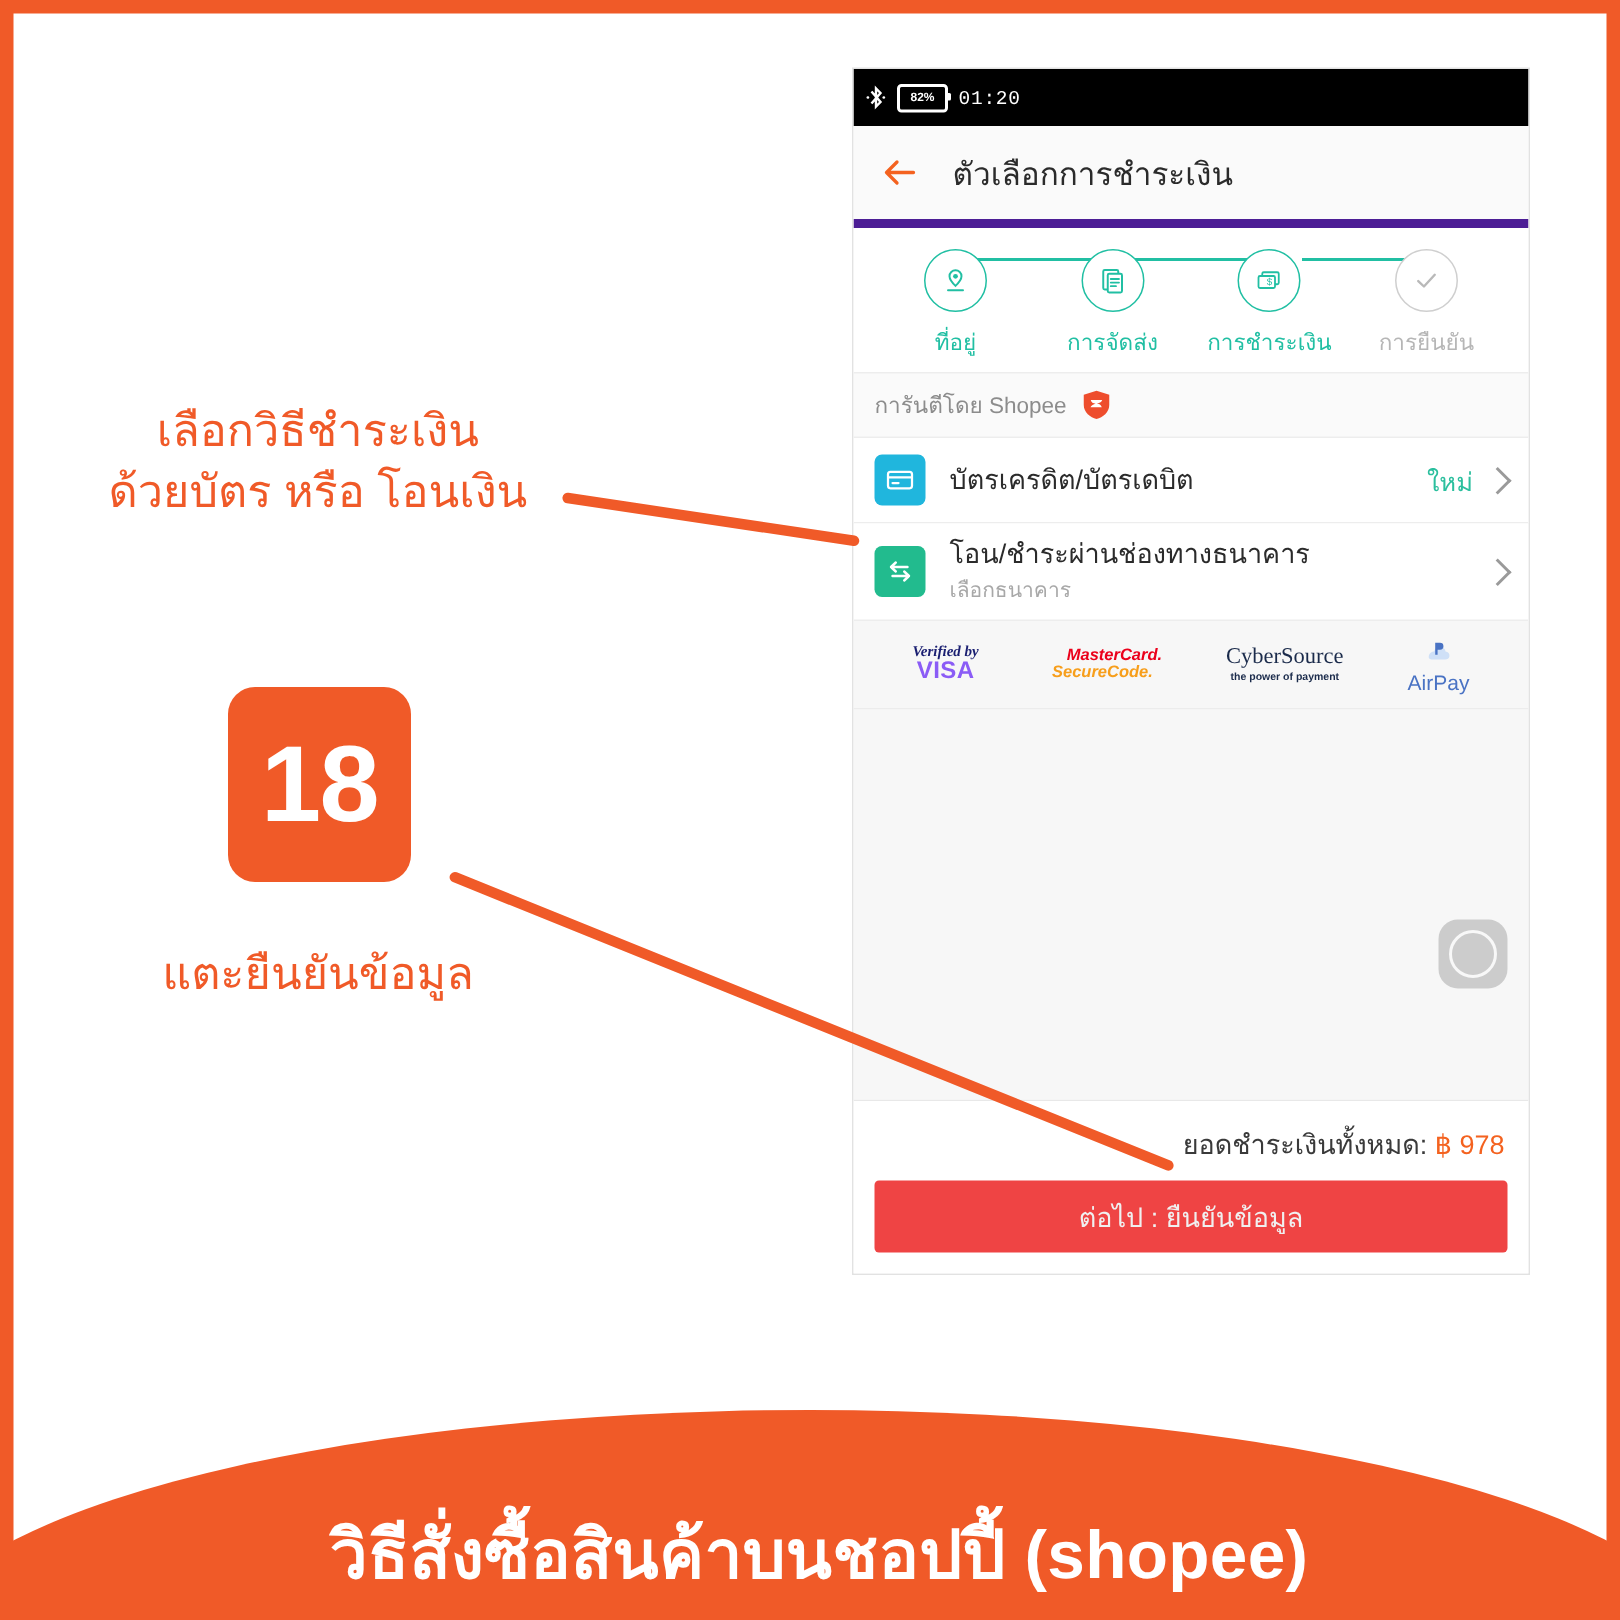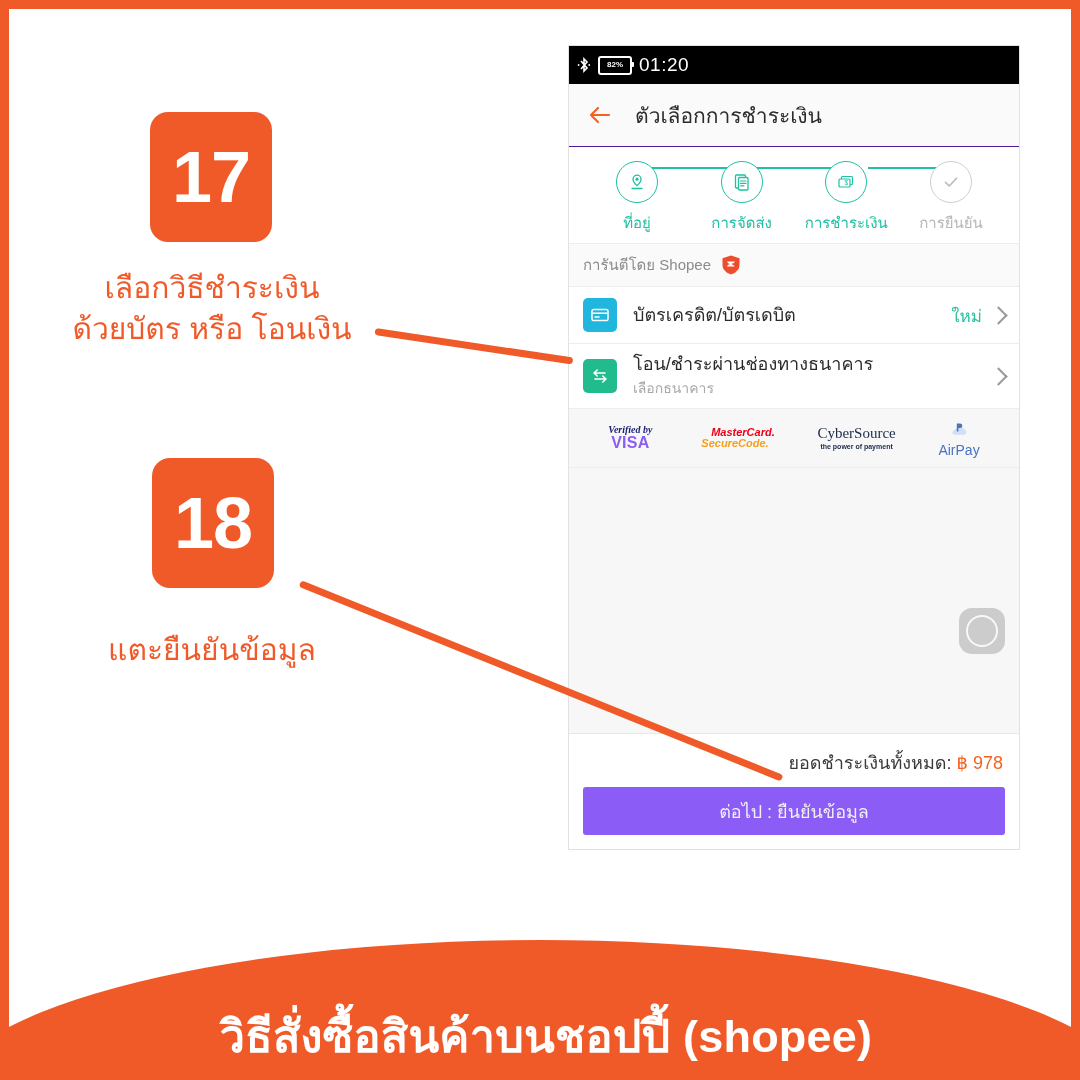--- a/index.html
+++ b/index.html
@@ -89,26 +89,26 @@
         font-weight:bold;font-size:13px;line-height:15px;text-align:center;font-family:"Liberation Serif",serif;}
   .ic-pin{width:16px;height:16px;border-radius:50%;background:#fff;color:#000;
         font-size:12px;font-weight:bold;line-height:16px;text-align:center;font-family:"Liberation Serif",serif;}
   .ic-bt{font-size:15px;line-height:1;}
   .batt{
     width:30px;height:15px;border:2px solid #fff;border-radius:3px;position:relative;
     display:flex;align-items:center;justify-content:center;
   }
   .batt:after{content:"";position:absolute;right:-4px;top:4px;width:2px;height:5px;background:#fff;border-radius:0 1px 1px 0;}
   .batt span{font-size:8px;font-weight:bold;line-height:1;}
-  .clock{font-size:19px;letter-spacing:.5px;}
+  .clock{font-size:13px;letter-spacing:.5px;font-family:Liberation Mono, monospace;}
 
   
   .appbar{
     height:62px;background:#fafafa;display:flex;align-items:center;
-    padding-left:18px;gap:22px;border-bottom:1px solid #4c1d95;
+    padding-left:18px;gap:22px;border-bottom:6px solid #4c1d95;
   }
   .back-arrow{width:26px;height:26px;flex:none;}
   .appbar-title{font-size:21px;color:#2b2b2b;}
 
   
   .stepper{background:#ffffff;padding:14px 6px 8px;position:relative;}
   .steps{display:flex;align-items:flex-end;justify-content:space-between;padding:0 14px;}
   .step{width:96px;display:flex;flex-direction:column;align-items:center;position:relative;}
   .step-circle{
     width:40px;height:40px;border-radius:50%;border:1.6px solid #21bfa3;
@@ -164,39 +164,36 @@
     position:absolute;right:14px;top:140px;width:46px;height:46px;border-radius:13px;
     background:rgba(150,150,150,.45);display:flex;align-items:center;justify-content:center;
   }
   .float-btn i{width:28px;height:28px;border-radius:50%;border:2px solid rgba(255,255,255,.85);display:block;}
 
   
   .shot-footer{background:#ffffff;border-top:1px solid #e8e8e8;padding:10px 14px 14px;}
   .total-line{text-align:right;font-size:18px;color:#3a3a3a;padding:4px 2px 10px;}
   .total-line .amt{color:#f4621f;}
   .cta{
-    height:48px;background:#8b5cf6;border-radius:3px;
+    height:48px;background:#ef4444;border-radius:3px;
     display:flex;align-items:center;justify-content:center;
     color:#f0f0f0;font-size:18px;
   }
   .flexcol{display:flex;flex-direction:column;height:100%;}
 </style>
 </head>
 <body>
 
 <div id="root">
 
   <div class="frame-edge frame-top"></div>
   <div class="frame-edge frame-left"></div>
   <div class="frame-edge frame-right"></div>
   <div class="frame-edge frame-bottom"></div>
 
-  <div class="badge" id="badge-17">
-    <span>17</span>
-  </div>
   <div class="anno-text" id="anno-17">
     <div>เลือกวิธีชำระเงิน</div>
     <div>ด้วยบัตร หรือ โอนเงิน</div>
   </div>
   <div class="pointer" id="pointer-17"></div>
 
   <div class="badge" id="badge-18">
     <span>18</span>
   </div>
   <div class="anno-text" id="anno-18">

